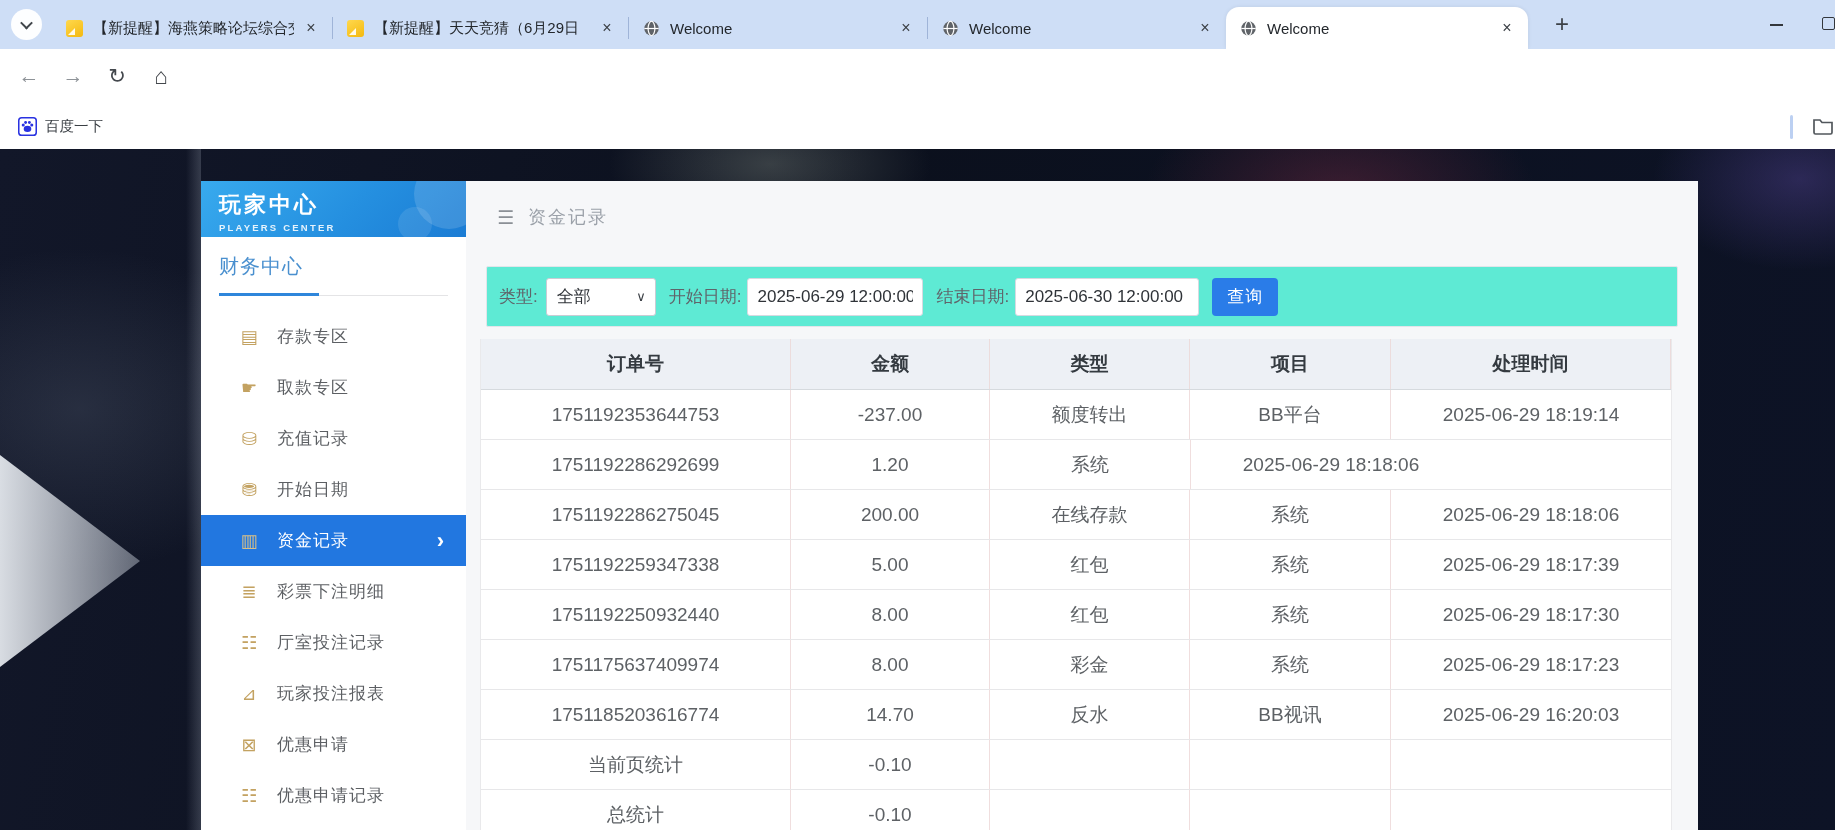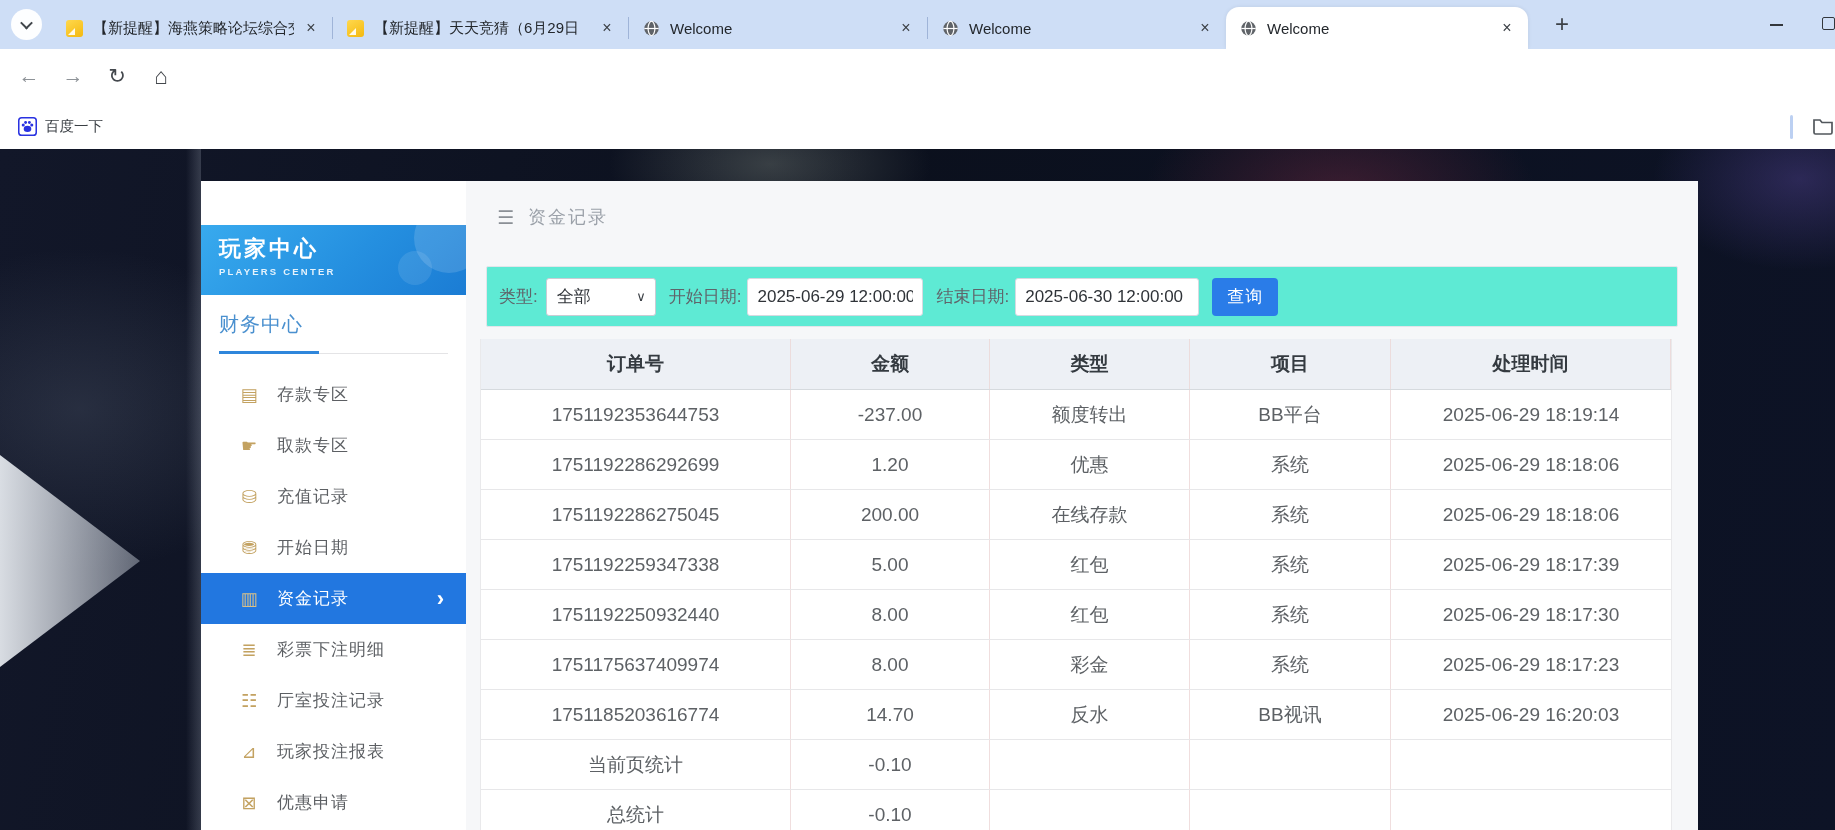--- a/index.html
+++ b/index.html
@@ -44,21 +44,21 @@
       radial-gradient(320px 230px at 80px 260px, rgba(120,132,152,.22), transparent 70%),
       linear-gradient(100deg,#121729 0%, #0b101d 45%, #0d1326 100%);
   }
   .tri { position:absolute; left:0; top:306px; width:140px; height:212px;
     clip-path:polygon(0 0,100% 50%,0 100%);
     background:linear-gradient(to right, rgba(233,237,242,.92), rgba(196,203,214,.45)); }
   .edge-glow { position:absolute; left:186px; top:0; width:15px; height:681px; background:linear-gradient(to right, transparent, rgba(205,214,228,.20)); }
 
   
   .sb { position:absolute; left:201px; top:32px; width:265px; height:649px; background:#fff; }
-  .sb-header { height:70px; background:linear-gradient(135deg,#38aaee 0%, #2590e0 55%, #1b7cd4 100%); position:relative; overflow:hidden; padding:9px 0 0 18px;margin-top:44px; }
+  .sb-header { height:56px; background:linear-gradient(135deg,#38aaee 0%, #2590e0 55%, #1b7cd4 100%); position:relative; overflow:hidden; padding:9px 0 0 18px; }
   .sb-header::before { content:""; position:absolute; right:-18px; top:-22px; width:70px; height:70px; border-radius:50%; background:rgba(255,255,255,.14); }
   .sb-header::after { content:""; position:absolute; right:34px; top:26px; width:34px; height:34px; border-radius:50%; background:rgba(255,255,255,.10); }
   .sb-title { color:#fff; font-size:22px; font-weight:bold; letter-spacing:3px; }
   .sb-sub { color:rgba(255,255,255,.88); font-size:9.5px; letter-spacing:2.2px; font-weight:bold; margin-top:2px; }
   .sb-section { padding:16px 18px 0 18px; }
   .sb-section-title { font-size:20px; color:#4a90cf; letter-spacing:1px; }
   .sb-divider { margin-top:13px; height:3px; position:relative; background:transparent; }
   .sb-divider::before { content:""; position:absolute; left:0; right:0; bottom:0; height:1px; background:#e4e4e6; }
   .sb-divider::after { content:""; position:absolute; left:0; width:100px; height:3px; background:#2f86db; }
   .sb-menu { margin-top:15px; }
@@ -271,21 +271,20 @@
       <div class="tr">
         <div class="td c0">1751192353644753</div>
         <div class="td c1">-237.00</div>
         <div class="td c2">额度转出</div>
         <div class="td c3">BB平台</div>
         <div class="td c4">2025-06-29 18:19:14</div>
       </div>
       <div class="tr">
         <div class="td c0">1751192286292699</div>
         <div class="td c1">1.20</div>
-        <div class="td c2">优惠</div>
         <div class="td c3">系统</div>
         <div class="td c4">2025-06-29 18:18:06</div>
       </div>
       <div class="tr">
         <div class="td c0">1751192286275045</div>
         <div class="td c1">200.00</div>
         <div class="td c2">在线存款</div>
         <div class="td c3">系统</div>
         <div class="td c4">2025-06-29 18:18:06</div>
       </div>

